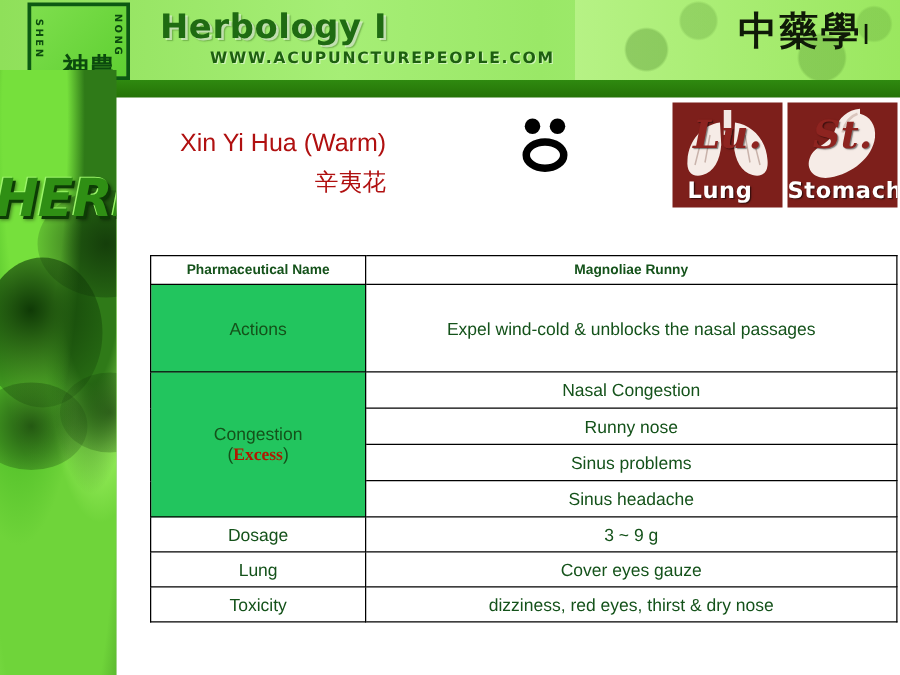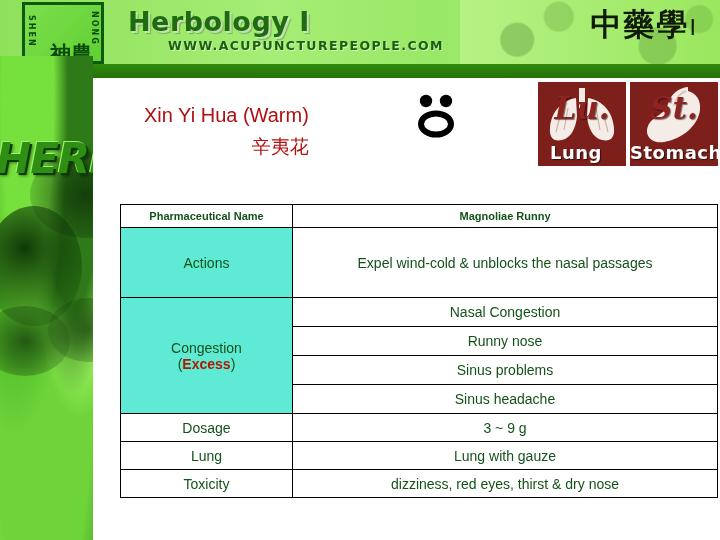--- a/index.html
+++ b/index.html
@@ -134,28 +134,28 @@
     border:1.6px solid #000000;
     padding:0 8px;
     font-size:14px;color:#14521a;
     vertical-align:middle;
     background:#ffffff;
     text-align:center;
   }
   .lbl{
     width:155px;text-align:center;font-weight:normal;color:#14521a;
   }
-  .lbl.green{background:#5eead4;}
+  .lbl.green{background:#22c55e;}
   .val{font-size:14.5px;}
   .tbl td.small{font-size:11px;font-weight:bold;height:22px;}
   .r-actions td{height:69px;}
   .r-ind td{height:28px;}
   .r-last td{height:27px;}
   .excess{color:#14521a;}
-  .excess b{color:#b21800;font-weight:bold;}
+  .excess b{color:#b21800;font-weight:bold;font-family:Liberation Serif, serif;}
 </style>
 </head>
 <body>
 
 <div id="slide">
 
   <div class="banner">
     <div class="banner-watermark"></div>
 
     <div class="seal">
@@ -242,21 +242,21 @@
     <tr class="r-ind">
       <td class="val">Sinus headache</td>
     </tr>
 
     <tr class="r-last">
       <td class="lbl">Dosage</td>
       <td class="val">3 ~ 9 g</td>
     </tr>
     <tr class="r-last">
       <td class="lbl">Lung</td>
-      <td class="val">Lung with gauze</td>
+      <td class="val">Cover eyes gauze</td>
     </tr>
     <tr class="r-last">
       <td class="lbl">Toxicity</td>
       <td class="val"> dizziness, red eyes, thirst &amp; dry nose</td>
     </tr>
   </tbody>
     </table>
 
 </div>
 

